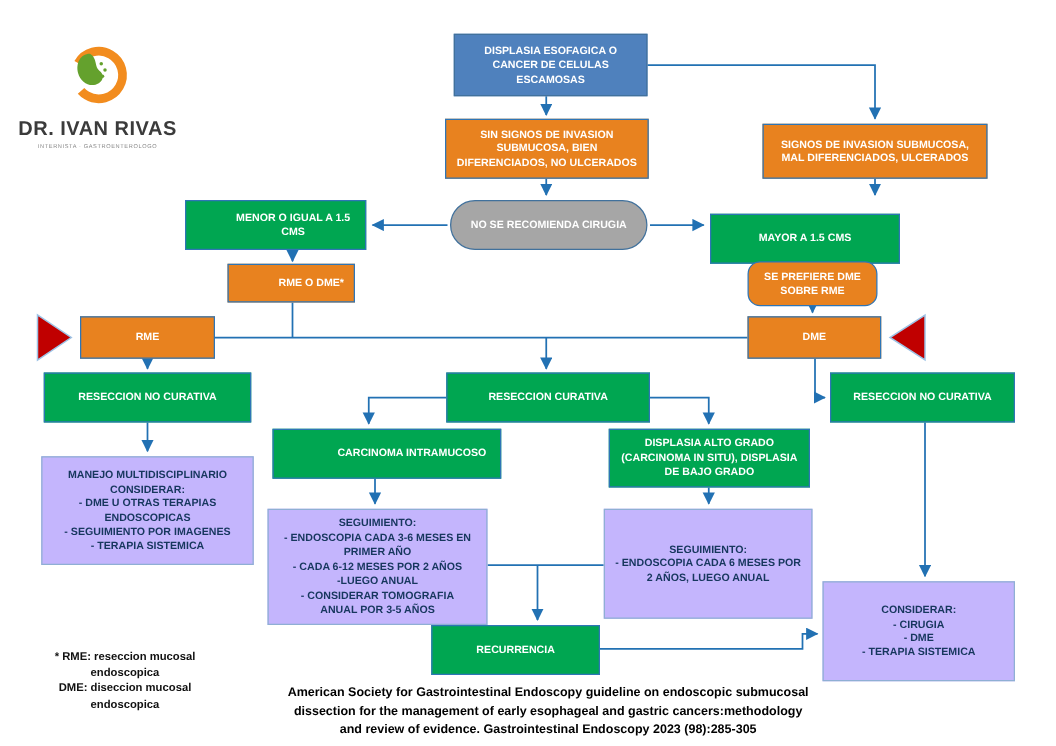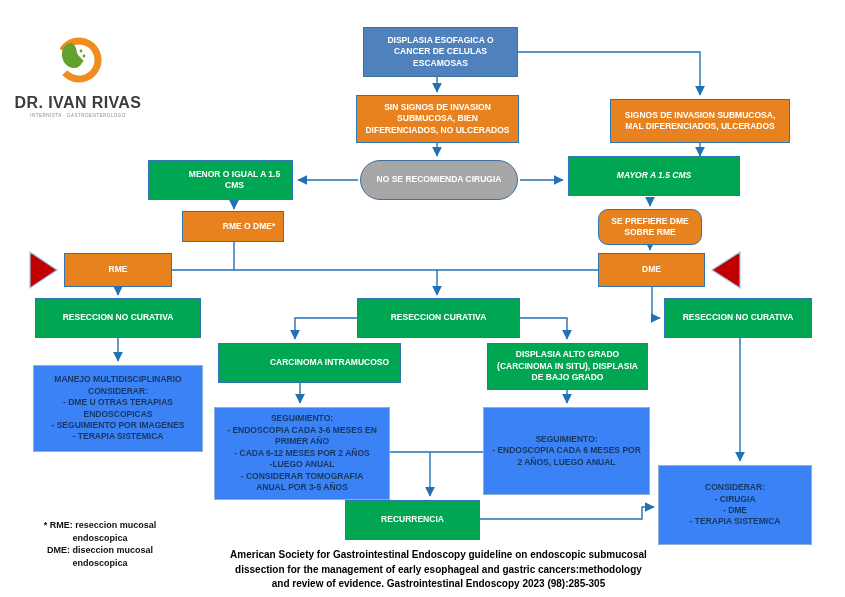--- a/index.html
+++ b/index.html
@@ -9,21 +9,21 @@
   }
   .node{
     position:absolute;display:flex;align-items:center;justify-content:center;
     text-align:center;font-weight:bold;font-size:8.5px;line-height:1.35;
     padding:2px 4px;box-sizing:border-box;white-space:pre-line;border:1px solid;
   }
   .blue  {background:#4F81BD;border-color:#41719C;color:#ffffff;}
   .orange{background:#E8821F;border-color:#2E75B6;color:#ffffff;}
   .green {background:#00A651;border-color:#2E75B6;color:#ffffff;}
   .gray  {background:#A6A6A6;border-color:#41719C;color:#ffffff;}
-  .light {background:#3b82f6;border-color:#8FAFD4;color:#17375E;}
+  .light {background:#c4b5fd;border-color:#8FAFD4;color:#17375E;}
   .wires{position:absolute;left:0;top:0;width:845px;height:597px;pointer-events:none;}
   .logo{position:absolute;left:8px;top:34px;width:140px;text-align:center;}
   .logo-name{font-size:16px;font-weight:bold;color:#3B3B3B;letter-spacing:.4px;margin-top:2px;}
   .logo-sub{font-size:4.5px;color:#8A8A8A;letter-spacing:.5px;margin-top:1px;}
   .footnote{
     position:absolute;left:14px;top:519px;width:172px;text-align:center;
     font-size:9px;font-weight:bold;color:#111111;line-height:1.4;white-space:pre-line;
   }
   .citation{
     position:absolute;left:186px;top:548px;width:505px;text-align:center;
@@ -90,21 +90,21 @@
 MAL DIFERENCIADOS, ULCERADOS</div>
 
   <div class="node orange" style="left:356px;top:95px;width:163px;height:48px;">SIN SIGNOS DE INVASION
 SUBMUCOSA, BIEN
 DIFERENCIADOS, NO ULCERADOS</div>
 
   <div class="node gray" style="left:360px;top:160px;width:158px;height:40px;border-radius:20px;">NO SE RECOMIENDA CIRUGIA</div>
 
   <div class="node green" style="left:148px;top:160px;width:145px;height:40px;padding-left:32px;">MENOR O IGUAL A 1.5 CMS</div>
 
-  <div class="node green" style="left:568px;top:156px;width:172px;height:40px;font-style:italic;">MAYOR A 1.5 CMS</div>
+  <div class="node green" style="left:568px;top:171px;width:152px;height:40px;">MAYOR A 1.5 CMS</div>
 
   <div class="node orange" style="left:182px;top:211px;width:102px;height:31px;padding-left:36px;">RME O DME*</div>
 
   <div class="node orange" style="left:598px;top:209px;width:104px;height:36px;border-radius:10px;">SE PREFIERE DME
 SOBRE RME</div>
 
   <div class="node orange" style="left:64px;top:253px;width:108px;height:34px;">RME</div>
 
   <div class="node orange" style="left:598px;top:253px;width:107px;height:34px;">DME</div>
 

